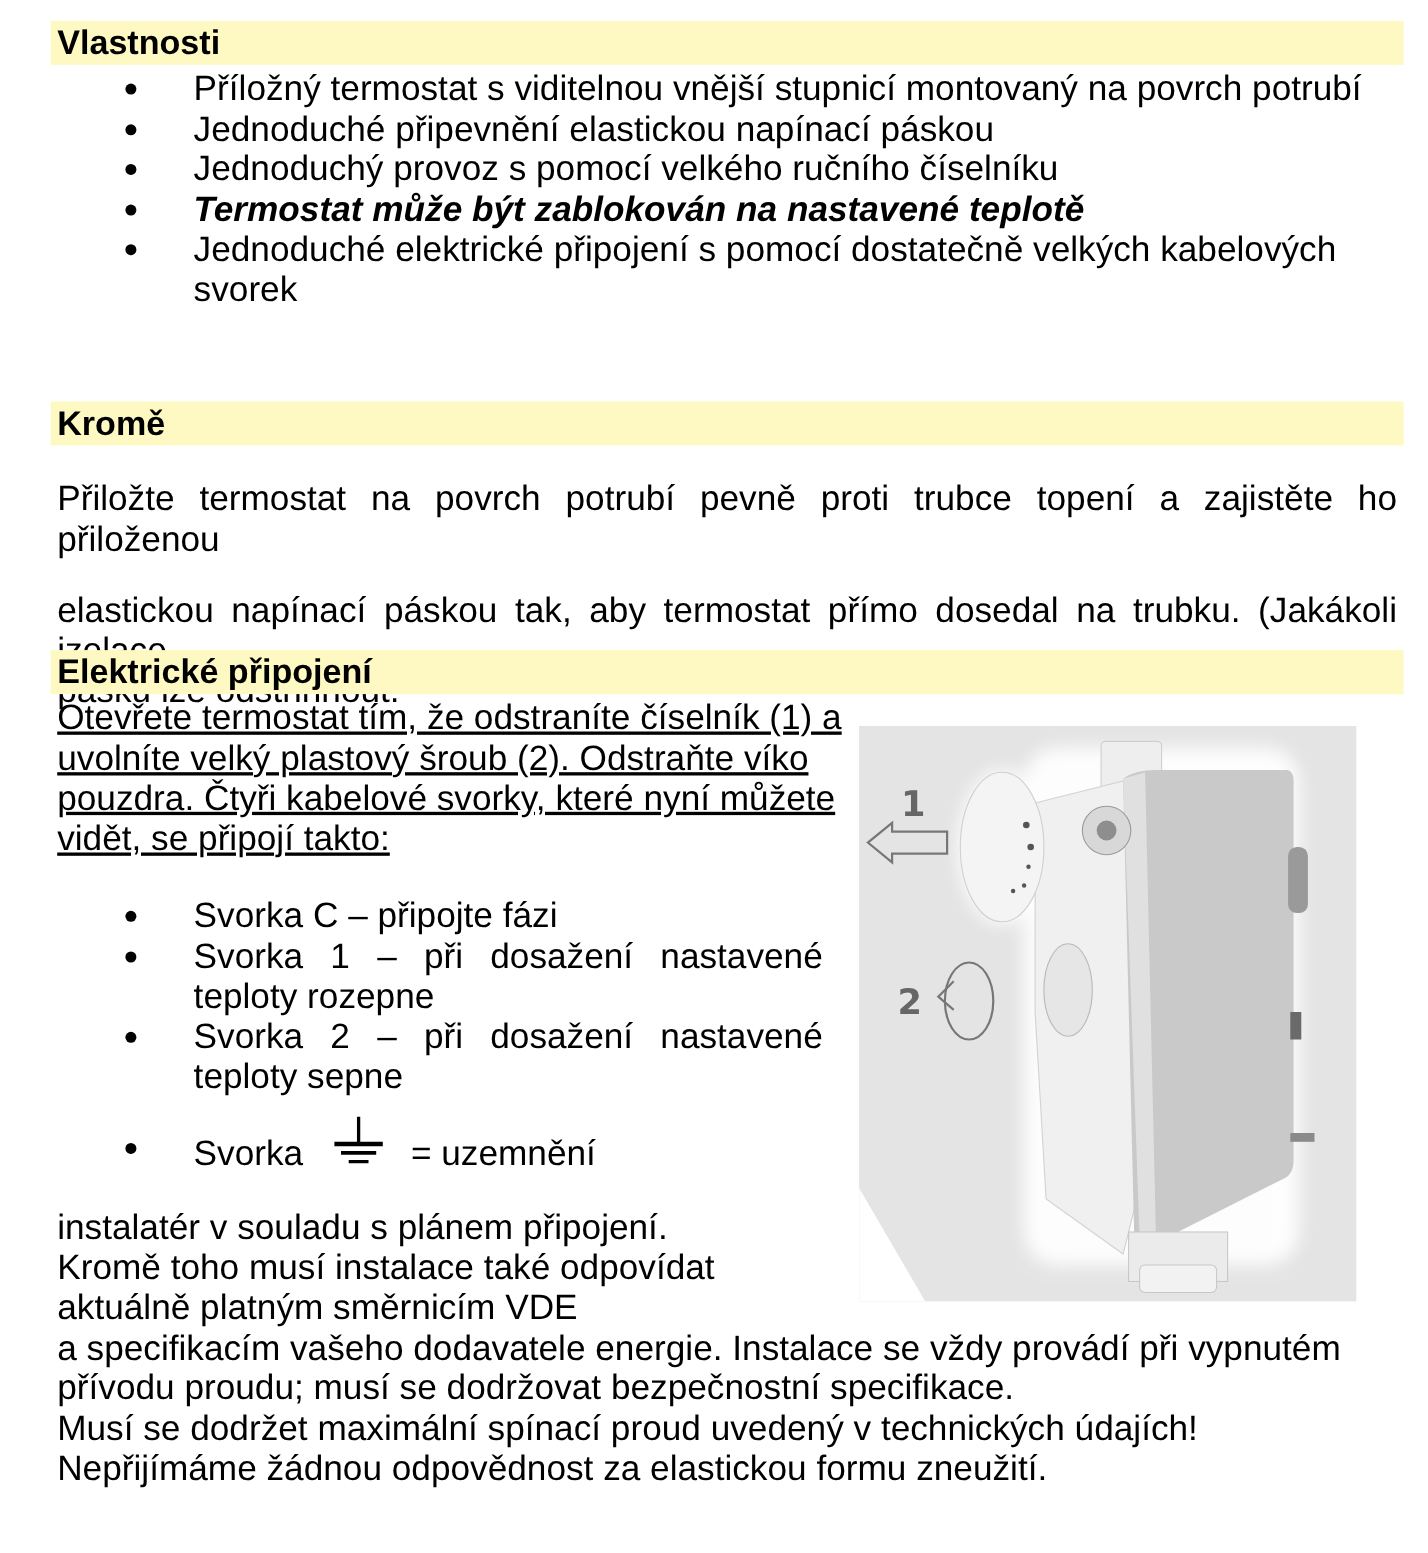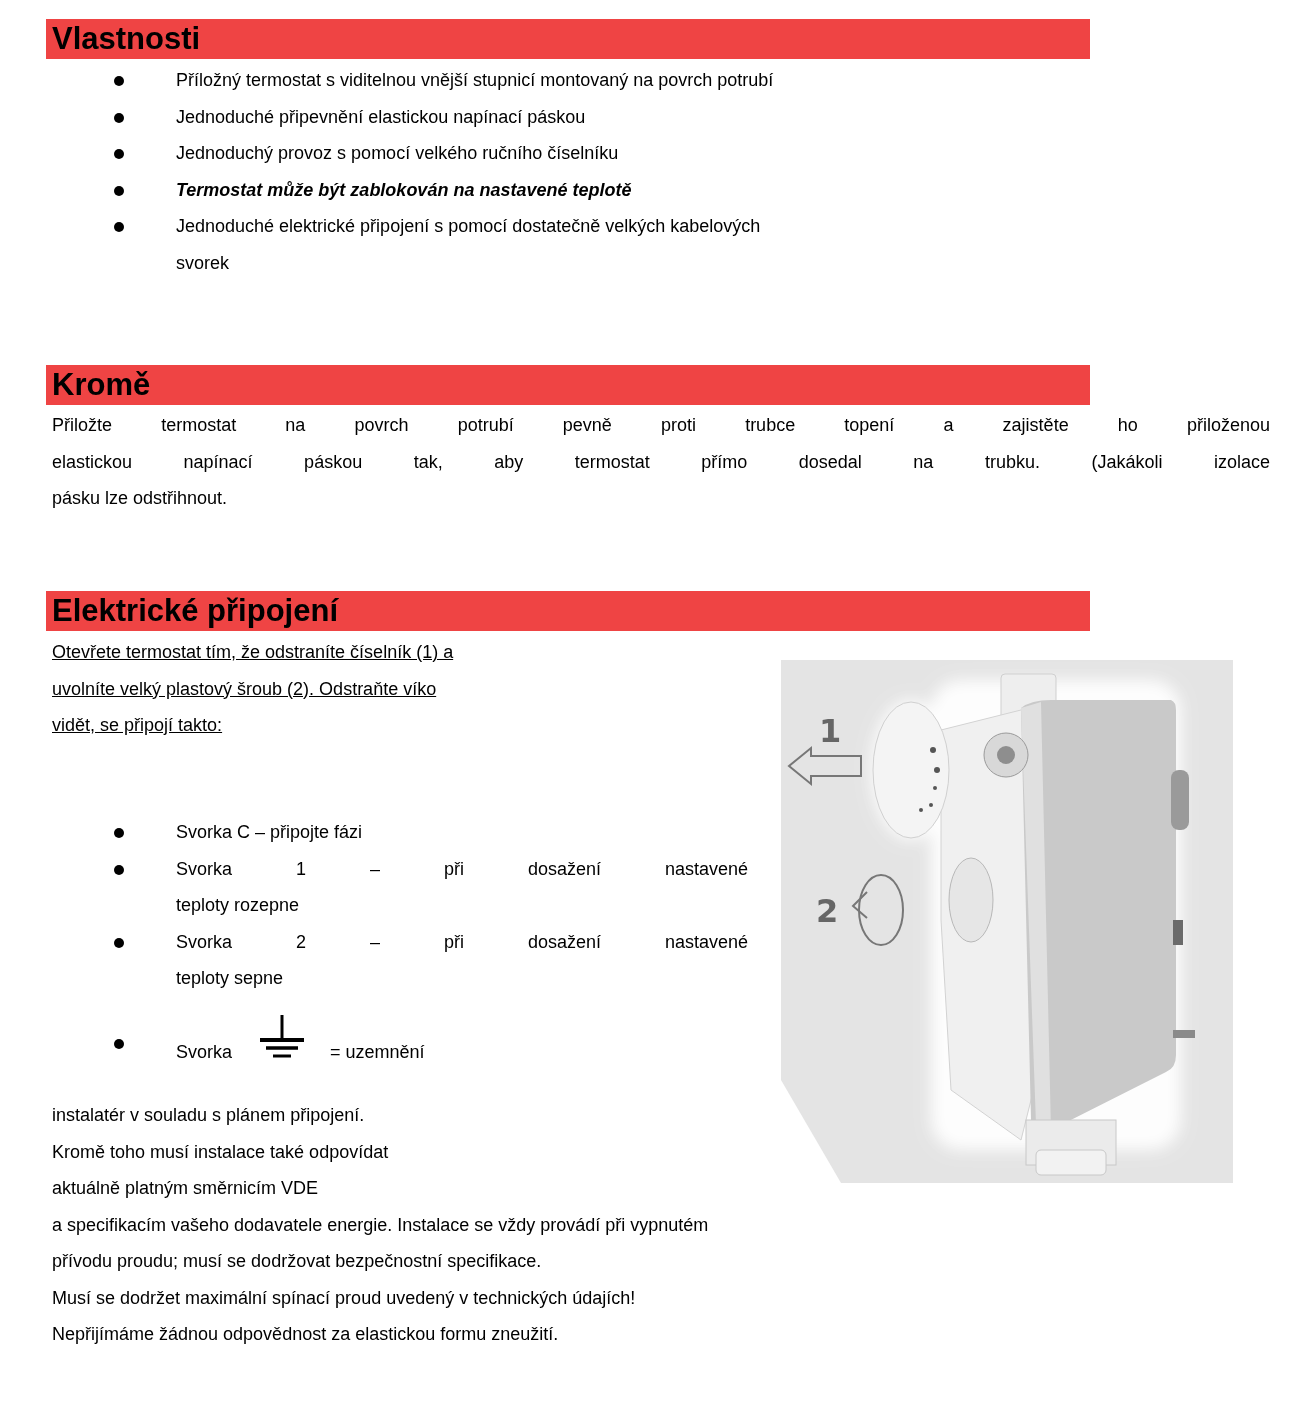--- a/index.html
+++ b/index.html
@@ -1,35 +1,35 @@
 <!DOCTYPE html>
 <html><head>
 <meta charset="utf-8">
 <style>
   html, body { margin: 0; padding: 0; background: #ffffff; }
   body {
     width: 1298px; height: 1412px; position: relative; overflow: hidden;
     font-family: "Liberation Sans", sans-serif; color: #000;
   }
   .heading {
-    position: absolute; left: 46px; width: 1044px; height: 40px;
-    background: #ef4444;
+    position: absolute; left: 46px; width: 1230px; height: 40px;
+    background: #fef9c3;
     font-family: "Liberation Sans", sans-serif; font-weight: bold;
     font-size: 31px; line-height: 40px; padding-left: 6px; box-sizing: border-box;
   }
-  .text { font-size: 18px; line-height: 36.5px; }
+  .text { font-size: 32px; line-height: 36.5px; }
   .bullets { position: absolute; left: 0; margin: 0; padding: 0; list-style: none; }
   .bullets li { position: relative; padding-left: 176px; }
   .bullets li .dot {
     position: absolute; left: 114px; top: 14px; width: 10px; height: 10px;
     border-radius: 50%; background: #000;
   }
   .bold-italic { font-weight: bold; font-style: italic; margin-top: 24px; }
   .para { position: absolute; left: 52px; }
-  .justify { text-align: justify; text-align-last: left; }
+  .justify { text-align: justify; text-align-last: left; margin-top: 28px; }
   .figure {
     position: absolute; left: 781px; top: 660px; width: 452px; height: 523px;
     background: #e4e4e4; overflow: hidden;
   }
   .ground-inline { display: inline-block; vertical-align: middle; margin: 0 22px 0 24px; position: relative; top: -10px; }
   .spread { display: flex; justify-content: space-between; width: 572px; }
 </style>
 </head>
 <body>
 
@@ -49,20 +49,21 @@
   <div class="justify" style="text-align-last: justify;">Přiložte termostat na povrch potrubí pevně proti trubce topení a zajistěte ho přiloženou</div>
   <div class="justify" style="text-align-last: justify;">elastickou napínací páskou tak, aby termostat přímo dosedal na trubku. (Jakákoli izolace</div>
   <div>pásku lze odstřihnout.</div>
 </div>
 
 <div class="heading" style="top:591px;">Elektrické připojení</div>
 
 <div class="para text" style="top:634px;text-decoration:underline;">
   <div>Otevřete termostat tím, že odstraníte číselník (1) a</div>
   <div>uvolníte velký plastový šroub (2). Odstraňte víko</div>
+  <div>pouzdra. Čtyři kabelové svorky, které nyní můžete</div>
   <div>vidět, se připojí takto:</div>
 </div>
 
 <ul class="bullets text" style="top:814px;">
   <li><span class="dot"></span><span>Svorka C – připojte fázi</span></li>
   <li>
       <span class="dot"></span>
     <div class="spread">
       <span>Svorka</span>
       <span>1</span>

